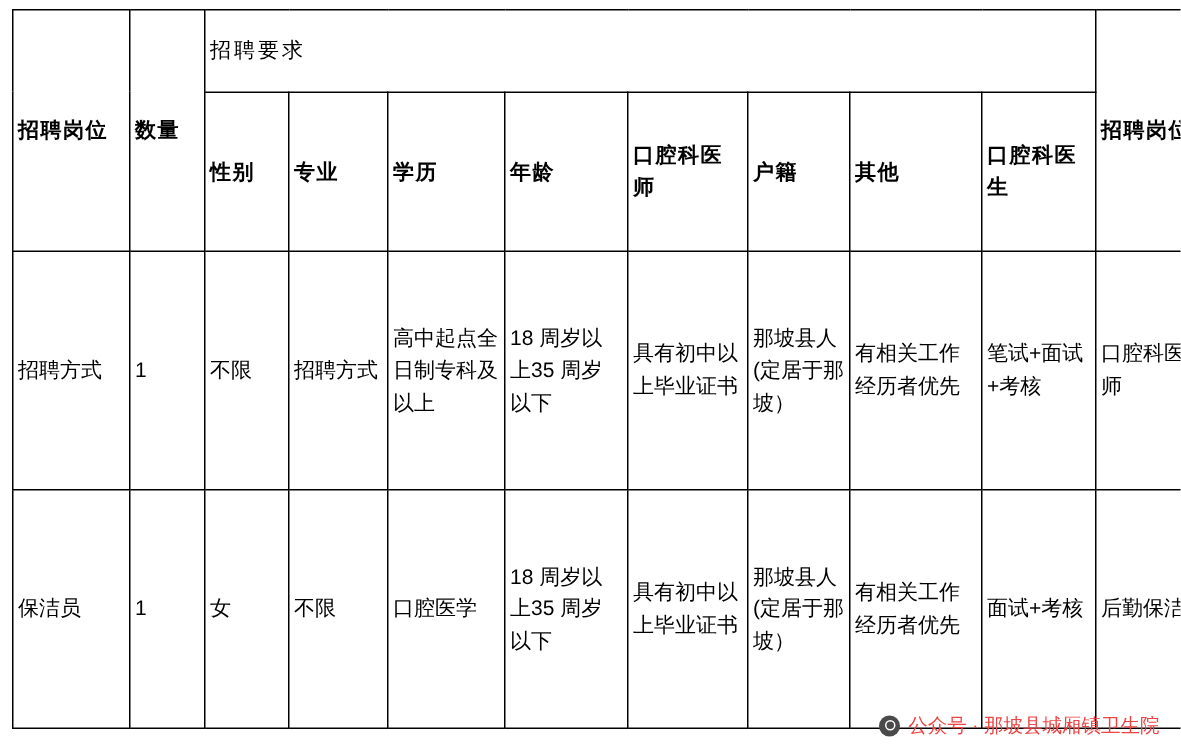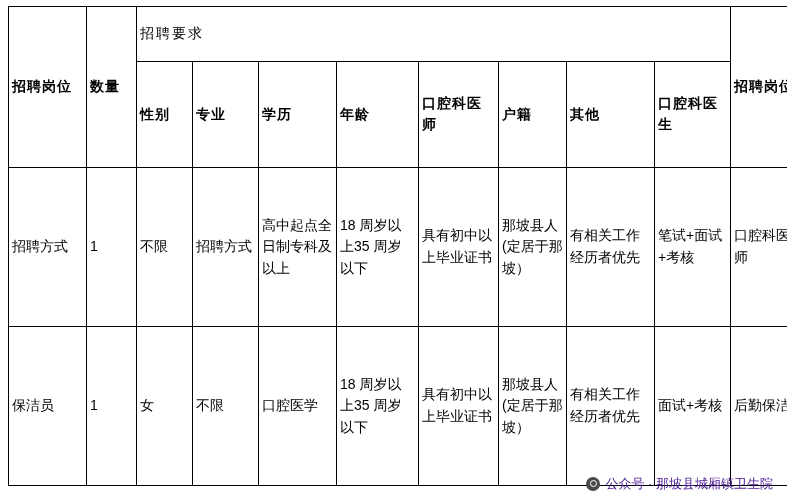--- a/index.html
+++ b/index.html
@@ -64,21 +64,21 @@
   .c7 { width: 68px; }
   .c8 { width: 88px; }
   .c9 { width: 76px; }
   .c10 { width: 72px; }
 
   .watermark {
     position: absolute;
     right: 14px;
     bottom: 8px;
     font-size: 13px;
-    color: #4c1d95;
+    color: #ef4444;
     display: flex;
     align-items: center;
     gap: 5px;
     white-space: nowrap;
   }
   .wm-icon {
     display: inline-block;
     width: 14px;
     height: 14px;
     border-radius: 50%;

